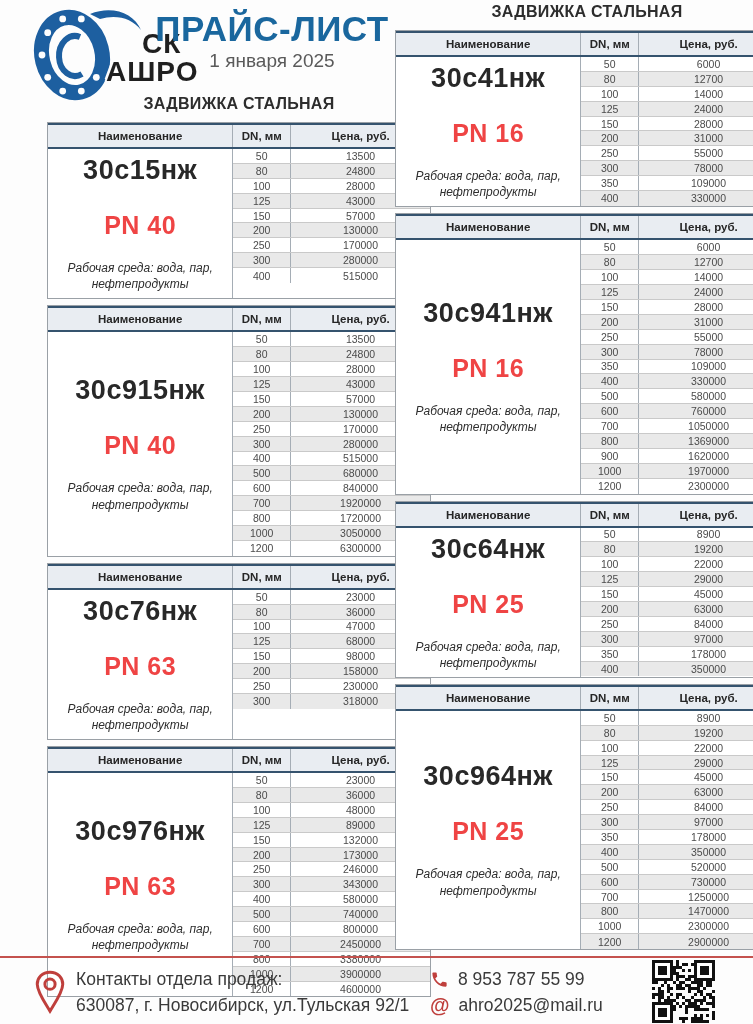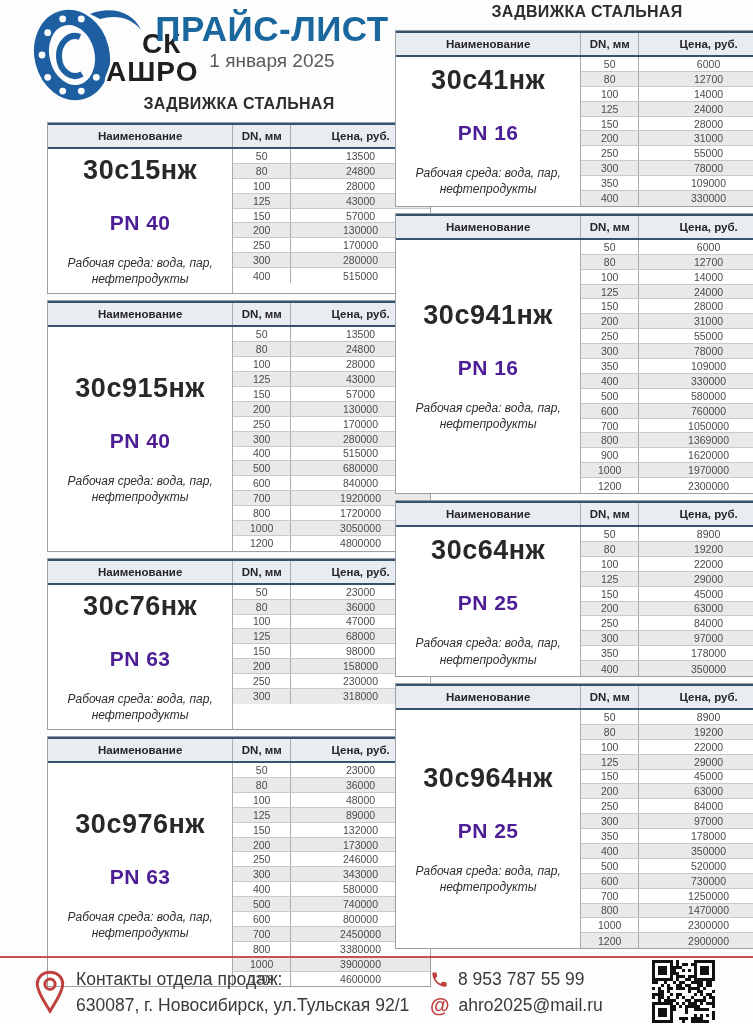--- a/index.html
+++ b/index.html
@@ -38,21 +38,21 @@
     border-top:2px solid var(--navy);border-bottom:2px solid var(--navy);}
   .th{display:flex;align-items:center;justify-content:center;
     font-weight:bold;font-size:11.5px;color:#262626;}
   .th-name{flex:0 0 48.5%;border-right:1px solid #a5adb5;}
   .th-dn{flex:0 0 15.2%;border-right:1px solid #a5adb5;}
   .th-price{flex:1;}
   .tbody{display:flex;align-items:stretch;}
   .name-cell{flex:0 0 48.5%;border-right:1px solid #a5adb5;display:flex;flex-direction:column;
     justify-content:center;align-items:center;text-align:center;padding:6px 6px;gap:18px;}
   .pname{font-size:27px;font-weight:bold;color:#282828;letter-spacing:.5px;}
-  .ppn{font-size:21px;font-weight:bold;color:#4c1d95;margin-top:7px;letter-spacing:.5px;}
+  .ppn{font-size:25px;font-weight:bold;color:#ef4444;margin-top:7px;letter-spacing:.5px;}
   .pmedia{font-style:italic;font-size:12px;color:#2e2e2e;margin-top:2px;line-height:1.35;white-space:pre-line;}
   .rows{flex:1;display:flex;flex-direction:column;}
   .row{display:flex;height:14.9px;border-bottom:1px solid #c9c9c9;}
   .row:last-of-type{border-bottom:none;}
   .row:nth-of-type(even){background:var(--alt-row);}
   .cell{display:flex;align-items:center;justify-content:center;font-size:10.5px;color:#4b4b4b;}
   .cell.dn{flex:0 0 29.4%;border-right:1px solid #a5adb5;}
   .cell.price{flex:1;}
 
   
@@ -243,21 +243,21 @@
                   <div class="cell price">1720000</div>
                 </div>
 
                 <div class="row">
                   <div class="cell dn">1000</div>
                   <div class="cell price">3050000</div>
                 </div>
 
                 <div class="row">
                   <div class="cell dn">1200</div>
-                  <div class="cell price">4800000</div>
+                  <div class="cell price">6300000</div>
                 </div>
               </div>
           </div>
         </div>
 
         <div class="ptable">
           <div class="thead">
             <div class="th th-name">Наименование</div>
             <div class="th th-dn">DN, мм</div>
             <div class="th th-price">Цена, руб.</div>

